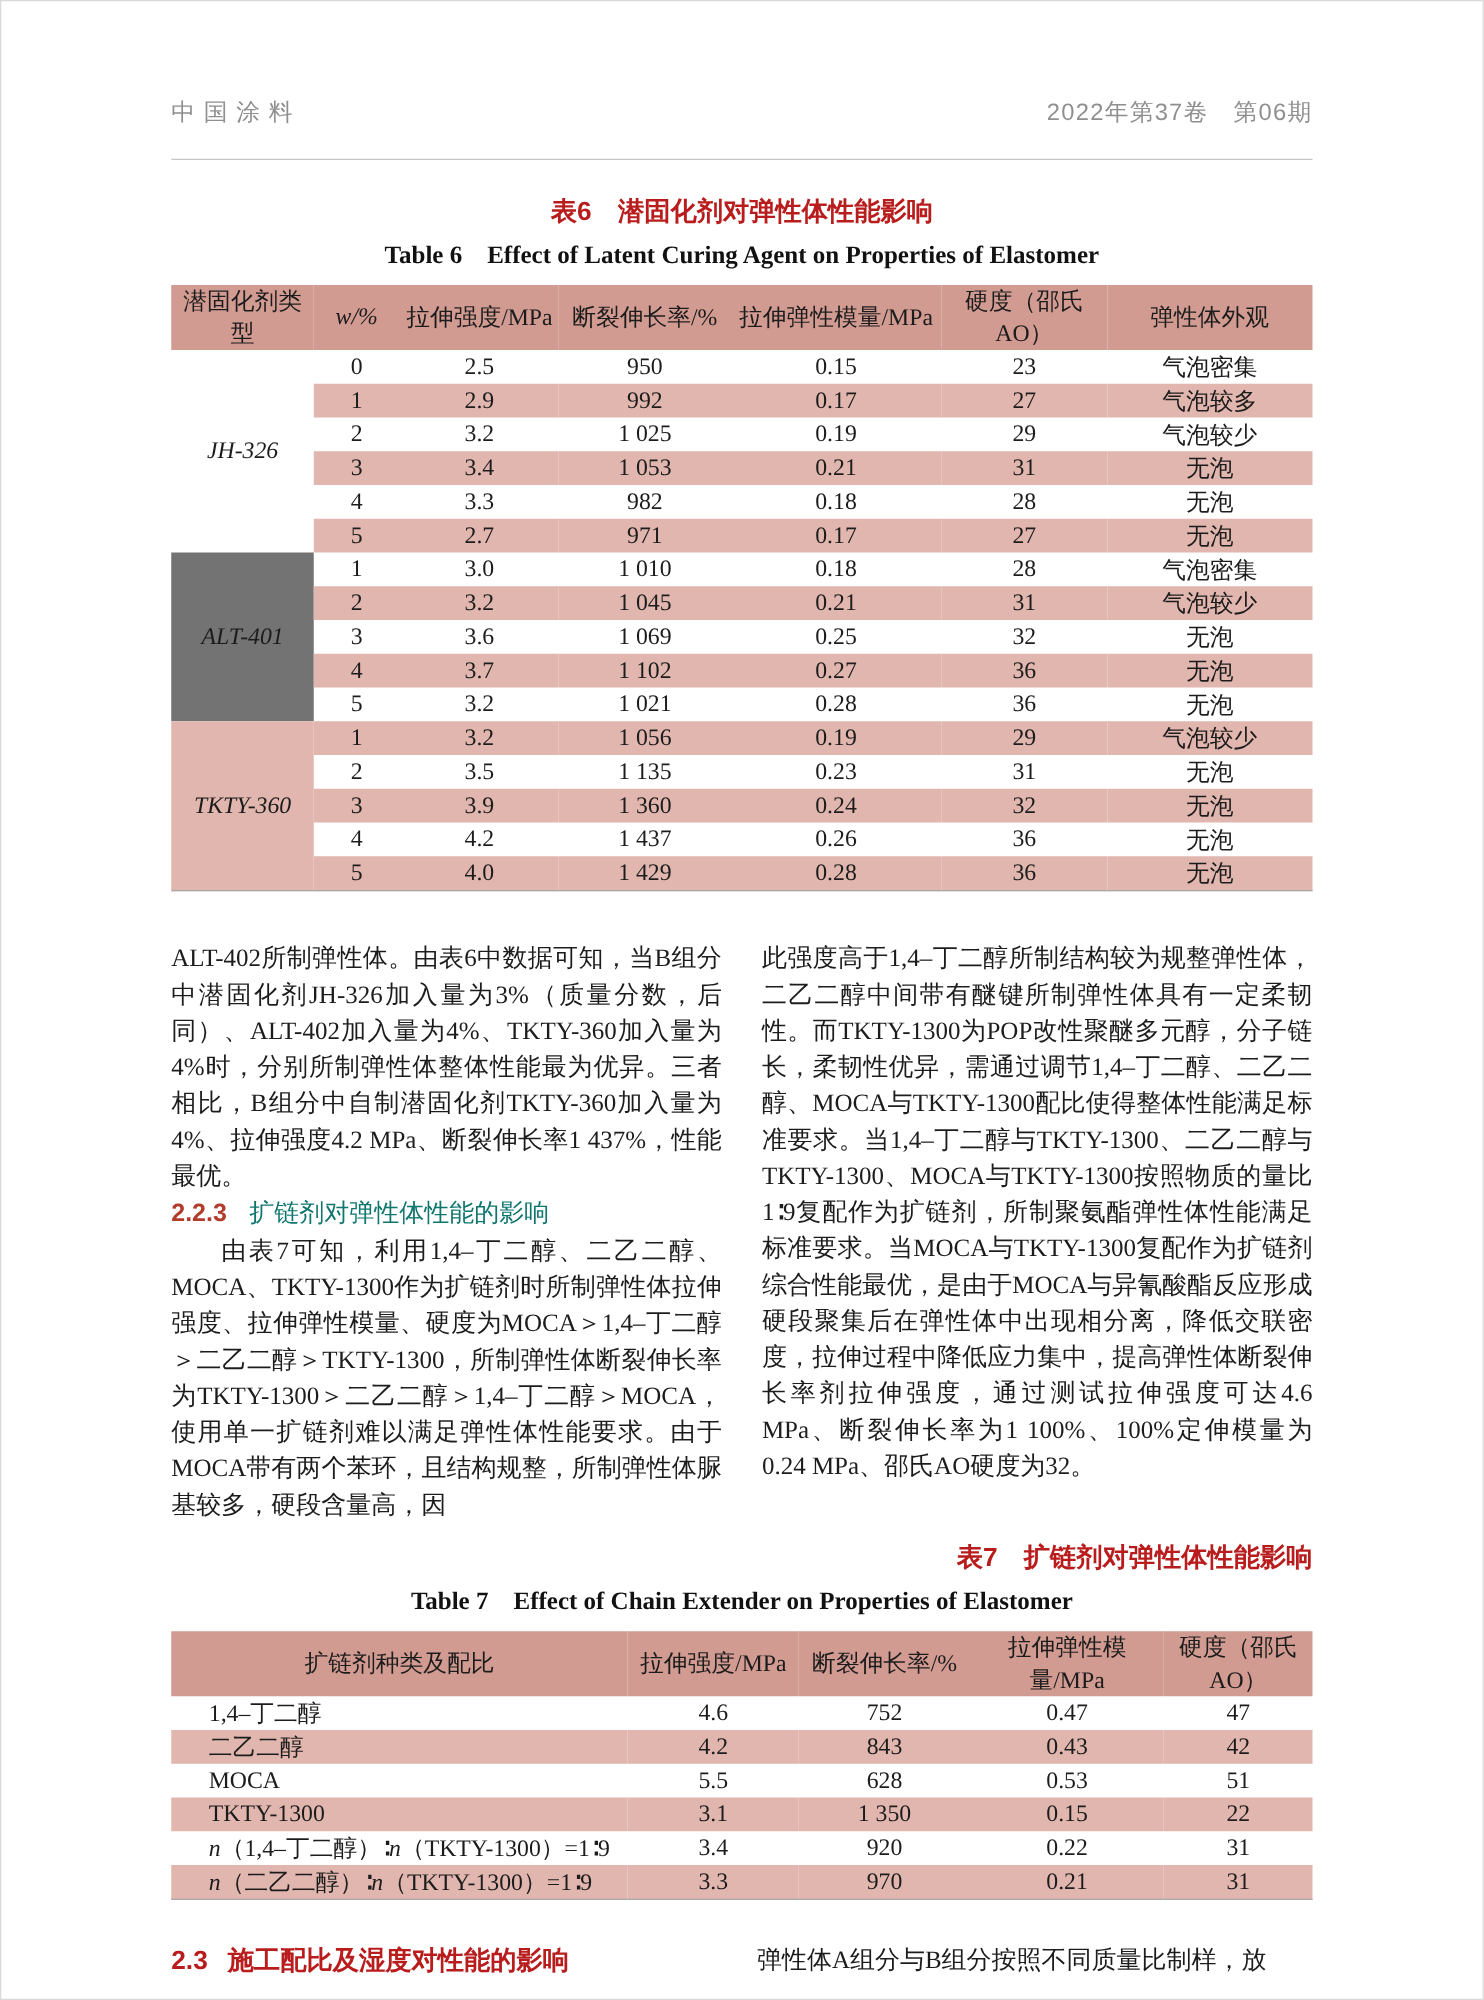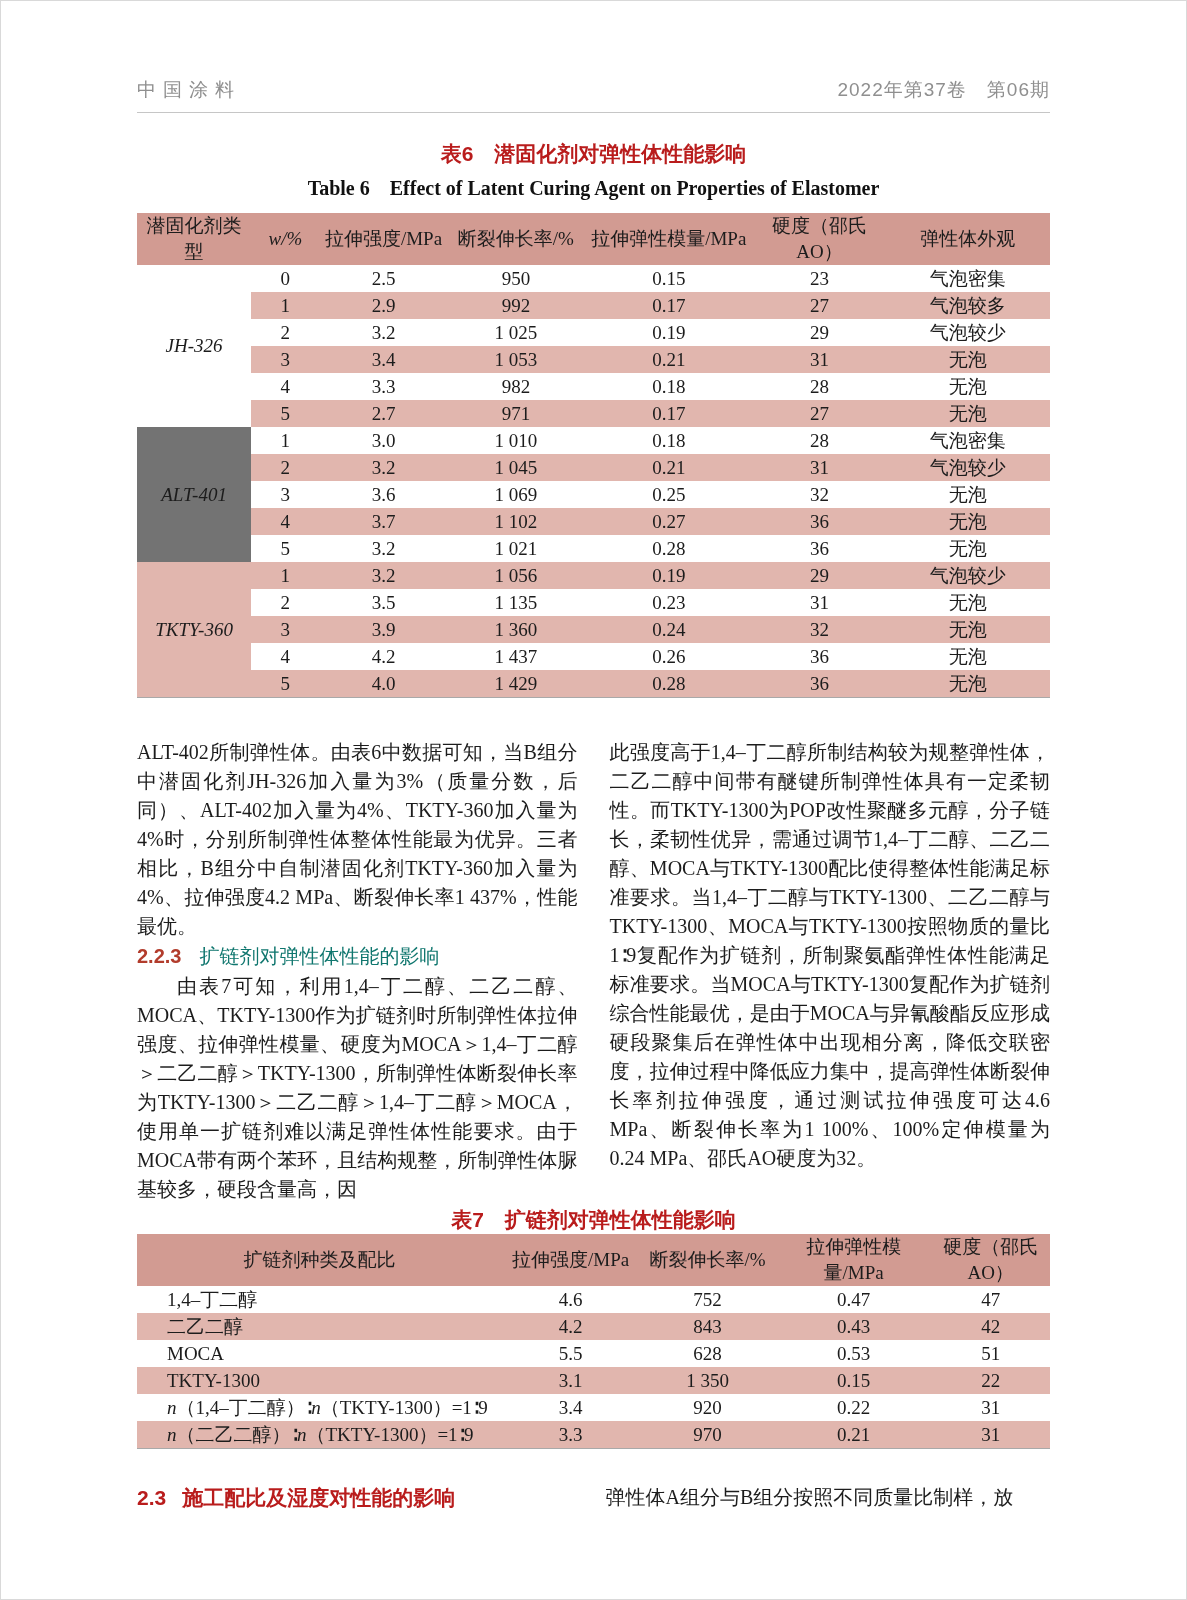--- a/index.html
+++ b/index.html
@@ -11,21 +11,21 @@
     font-family:"Liberation Serif","DejaVu Serif",serif;
     color:#1c1c1c;
     position:relative;
     overflow:hidden;
   }
   .content{width:913px;margin:0 auto;}
 
   
   .page-header{
     display:flex;justify-content:space-between;align-items:flex-end;
-    padding-top:76px;padding-bottom:9px;
+    padding-top:76px;padding-bottom:24px;
     border-bottom:1px solid #c6c6c6;
     font-family:"Liberation Sans","DejaVu Sans",sans-serif;
     font-size:19px;color:#8f8f8f;
   }
   .journal-name{letter-spacing:7px;}
   .issue-info{letter-spacing:1px;}
 
   
   .cap-zh{
     text-align:center;font-family:"Liberation Sans","DejaVu Sans",sans-serif;
@@ -242,21 +242,22 @@
       <div class="h3-line">
         <span class="h3-num">2.2.3</span><span class="h3-title">扩链剂对弹性体性能的影响</span>
       </div>
       <div class="indent">由表7可知，利用1,4–丁二醇、二乙二醇、MOCA、TKTY-1300作为扩链剂时所制弹性体拉伸强度、拉伸弹性模量、硬度为MOCA＞1,4–丁二醇＞二乙二醇＞TKTY-1300，所制弹性体断裂伸长率为TKTY-1300＞二乙二醇＞1,4–丁二醇＞MOCA，使用单一扩链剂难以满足弹性体性能要求。由于MOCA带有两个苯环，且结构规整，所制弹性体脲基较多，硬段含量高，因</div>
     </div>
     <div class="col">
       <div>此强度高于1,4–丁二醇所制结构较为规整弹性体，二乙二醇中间带有醚键所制弹性体具有一定柔韧性。而TKTY-1300为POP改性聚醚多元醇，分子链长，柔韧性优异，需通过调节1,4–丁二醇、二乙二醇、MOCA与TKTY-1300配比使得整体性能满足标准要求。当1,4–丁二醇与TKTY-1300、二乙二醇与TKTY-1300、MOCA与TKTY-1300按照物质的量比1∶9复配作为扩链剂，所制聚氨酯弹性体性能满足标准要求。当MOCA与TKTY-1300复配作为扩链剂综合性能最优，是由于MOCA与异氰酸酯反应形成硬段聚集后在弹性体中出现相分离，降低交联密度，拉伸过程中降低应力集中，提高弹性体断裂伸长率剂拉伸强度，通过测试拉伸强度可达4.6 MPa、断裂伸长率为1 100%、100%定伸模量为0.24 MPa、邵氏AO硬度为32。</div>
     </div>
   </div>
 
-  <div class="cap-zh" style="margin-top:2px;">表7　扩链剂对弹性体性能影响</div>
+  <div class="cap-zh" style="margin-top:13px;text-align:right;">表7　扩链剂对弹性体性能影响</div>
+  <div class="cap-en">Table 7　Effect of Chain Extender on Properties of Elastomer</div>
 
   <table id="t7" class="data-table">
     <colgroup>
       <col style="width:40%">
         <col style="width:15%">
         <col style="width:15%">
         <col style="width:17%">
         <col style="width:13%">
     </colgroup>
     <thead>

